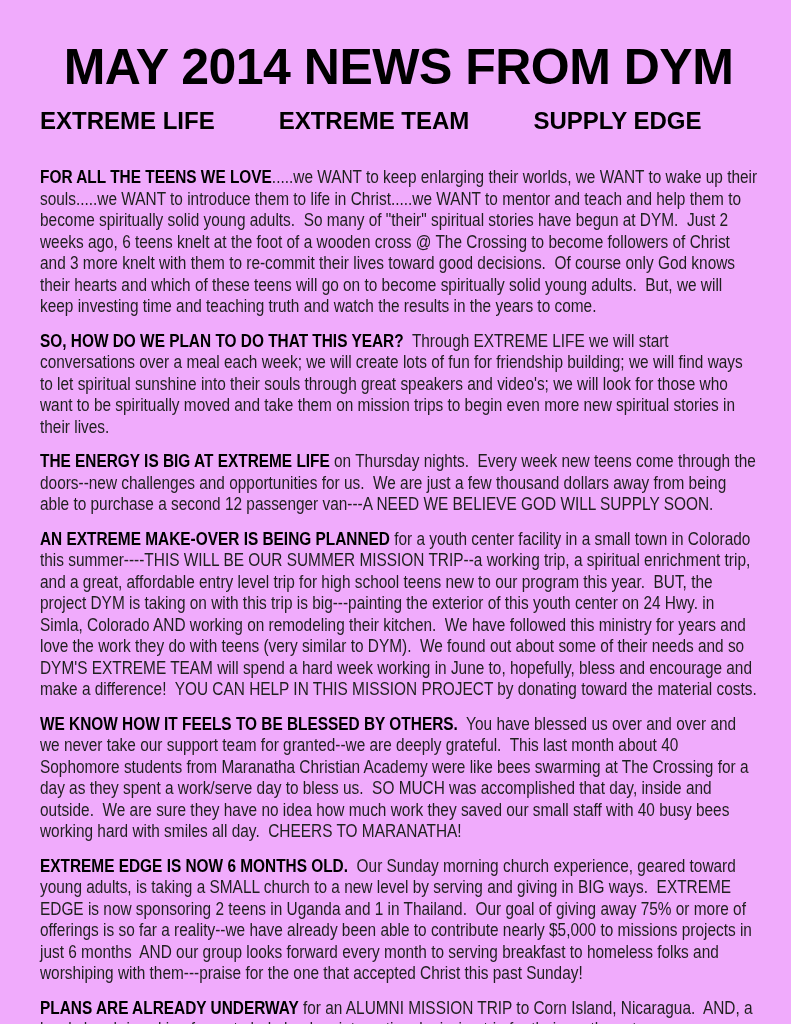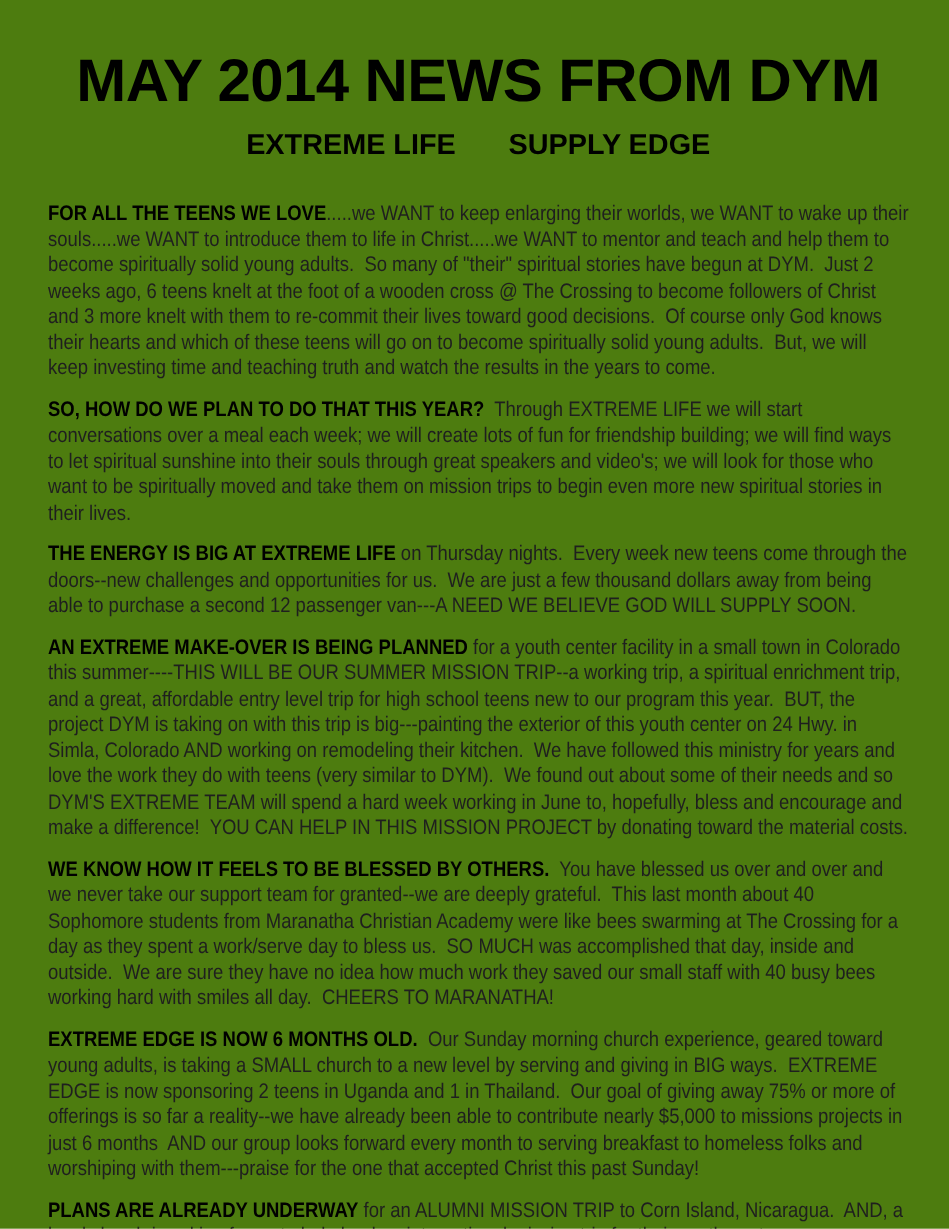--- a/index.html
+++ b/index.html
@@ -8,35 +8,35 @@
     width: 791px;
     height: 1024px;
     overflow: hidden;
     font-family: "Liberation Sans", sans-serif;
     color: #1f1f1f;
   }
   .page {
     width: 791px;
     height: 1024px;
     padding: 42px 34px 0 40px;
-    background: #4d7c0f;
+    background: #f0abfc;
   }
   .page-title {
     font-size: 50px;
     font-weight: 700;
     line-height: 1;
     text-align: center;
     color: #000000;
     white-space: nowrap;
     letter-spacing: -0.5px;
   }
   .subtitle-row {
     display: flex;
-    justify-content: center;
-    gap: 44px;
+    justify-content: flex-start;
+    gap: 64px;
     margin-top: 15px;
     font-size: 24px;
     font-weight: 700;
     color: #000000;
     white-space: nowrap;
   }
   
   .content {
     margin-top: 32px;
     width: 815px;
@@ -56,20 +56,21 @@
   }
 </style>
 </head>
 <body>
 
 <div class="page">
   <h1 class="page-title">MAY 2014 NEWS FROM DYM</h1>
 
   <div class="subtitle-row">
     <span>EXTREME LIFE</span>
+    <span>EXTREME TEAM</span>
     <span>SUPPLY EDGE</span>
   </div>
 
   <div class="content">
       <p class="para"><strong class="lead">FOR ALL THE TEENS WE LOVE</strong><span class="rest">.....we WANT to keep enlarging their worlds, we WANT to wake up their souls.....we WANT to introduce them to life in Christ.....we WANT to mentor and teach and help them to become spiritually solid young adults.  So many of "their" spiritual stories have begun at DYM.  Just 2 weeks ago, 6 teens knelt at the foot of a wooden cross @ The Crossing to become followers of Christ and 3 more knelt with them to re-commit their lives toward good decisions.  Of course only God knows their hearts and which of these teens will go on to become spiritually solid young adults.  But, we will keep investing time and teaching truth and watch the results in the years to come.</span></p>
       <p class="para"><strong class="lead">SO, HOW DO WE PLAN TO DO THAT THIS YEAR?</strong><span class="rest">  Through EXTREME LIFE we will start conversations over a meal each week; we will create lots of fun for friendship building; we will find ways to let spiritual sunshine into their souls through great speakers and video's; we will look for those who want to be spiritually moved and take them on mission trips to begin even more new spiritual stories in their lives.</span></p>
       <p class="para"><strong class="lead">THE ENERGY IS BIG AT EXTREME LIFE</strong><span class="rest"> on Thursday nights.  Every week new teens come through the doors--new challenges and opportunities for us.  We are just a few thousand dollars away from being able to purchase a second 12 passenger van---A NEED WE BELIEVE GOD WILL SUPPLY SOON.</span></p>
       <p class="para"><strong class="lead">AN EXTREME MAKE-OVER IS BEING PLANNED</strong><span class="rest"> for a youth center facility in a small town in Colorado this summer----THIS WILL BE OUR SUMMER MISSION TRIP--a working trip, a spiritual enrichment trip, and a great, affordable entry level trip for high school teens new to our program this year.  BUT, the project DYM is taking on with this trip is big---painting the exterior of this youth center on 24 Hwy. in Simla, Colorado AND working on remodeling their kitchen.  We have followed this ministry for years and love the work they do with teens (very similar to DYM).  We found out about some of their needs and so DYM'S EXTREME TEAM will spend a hard week working in June to, hopefully, bless and encourage and make a difference!  YOU CAN HELP IN THIS MISSION PROJECT by donating toward the material costs.</span></p>
       <p class="para"><strong class="lead">WE KNOW HOW IT FEELS TO BE BLESSED BY OTHERS.</strong><span class="rest">  You have blessed us over and over and we never take our support team for granted--we are deeply grateful.  This last month about 40 Sophomore students from Maranatha Christian Academy were like bees swarming at The Crossing for a day as they spent a work/serve day to bless us.  SO MUCH was accomplished that day, inside and outside.  We are sure they have no idea how much work they saved our small staff with 40 busy bees working hard with smiles all day.  CHEERS TO MARANATHA!</span></p>
       <p class="para"><strong class="lead">EXTREME EDGE IS NOW 6 MONTHS OLD.</strong><span class="rest">  Our Sunday morning church experience, geared toward young adults, is taking a SMALL church to a new level by serving and giving in BIG ways.  EXTREME EDGE is now sponsoring 2 teens in Uganda and 1 in Thailand.  Our goal of giving away 75% or more of offerings is so far a reality--we have already been able to contribute nearly $5,000 to missions projects in just 6 months  AND our group looks forward every month to serving breakfast to homeless folks and worshiping with them---praise for the one that accepted Christ this past Sunday!</span></p>

